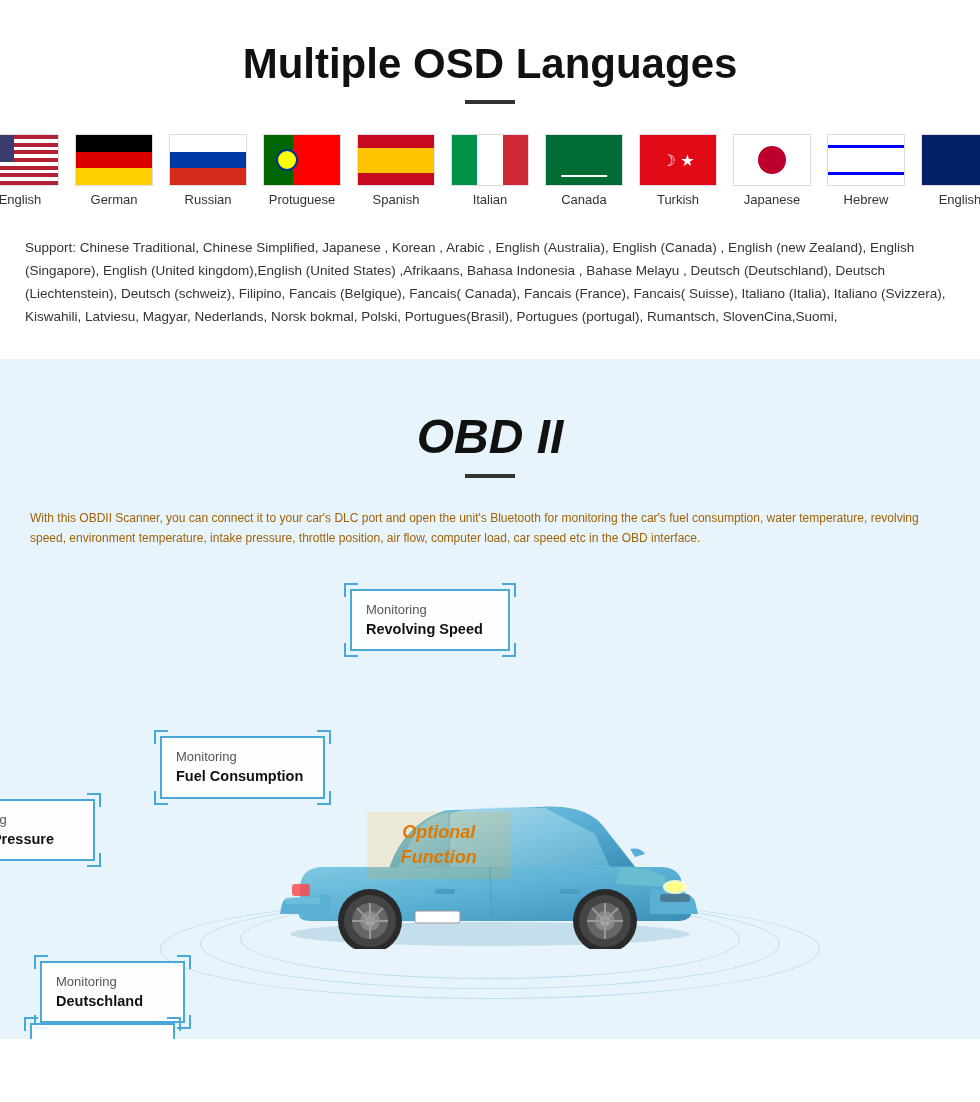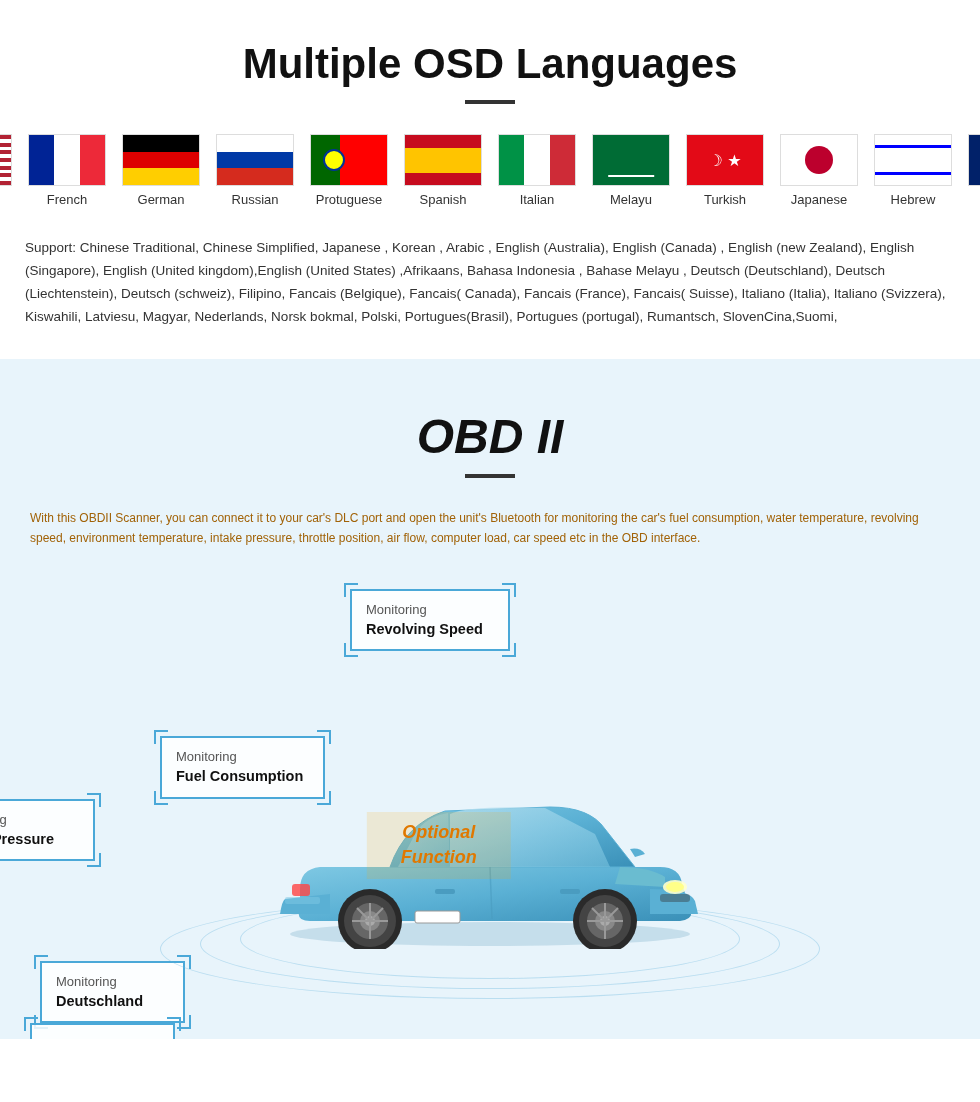--- a/index.html
+++ b/index.html
@@ -234,24 +234,20 @@
   <h1>Multiple OSD Languages</h1>
   <div class="divider"></div>
 
   <div class="flags-row">
 
   <div class="flag-item">
         <div class="flag-box flag-us"></div>
         <span class="flag-label">English</span>
       </div>
       <div class="flag-item">
-        <div class="flag-box flag-fr"></div>
-        <span class="flag-label">French</span>
-      </div>
-      <div class="flag-item">
         <div class="flag-box flag-de"></div>
         <span class="flag-label">German</span>
       </div>
       <div class="flag-item">
         <div class="flag-box flag-ru"></div>
         <span class="flag-label">Russian</span>
       </div>
       <div class="flag-item">
         <div class="flag-box flag-pt"></div>
         <span class="flag-label">Protuguese</span>
@@ -259,21 +255,21 @@
       <div class="flag-item">
         <div class="flag-box flag-es"></div>
         <span class="flag-label">Spanish</span>
       </div>
       <div class="flag-item">
         <div class="flag-box flag-it"></div>
         <span class="flag-label">Italian</span>
       </div>
       <div class="flag-item">
         <div class="flag-box flag-sa"></div>
-        <span class="flag-label">Melayu</span>
+        <span class="flag-label">Canada</span>
       </div>
       <div class="flag-item">
         <div class="flag-box flag-tr"></div>
         <span class="flag-label">Turkish</span>
       </div>
       <div class="flag-item">
         <div class="flag-box flag-jp"></div>
         <span class="flag-label">Japanese</span>
       </div>
       <div class="flag-item">

